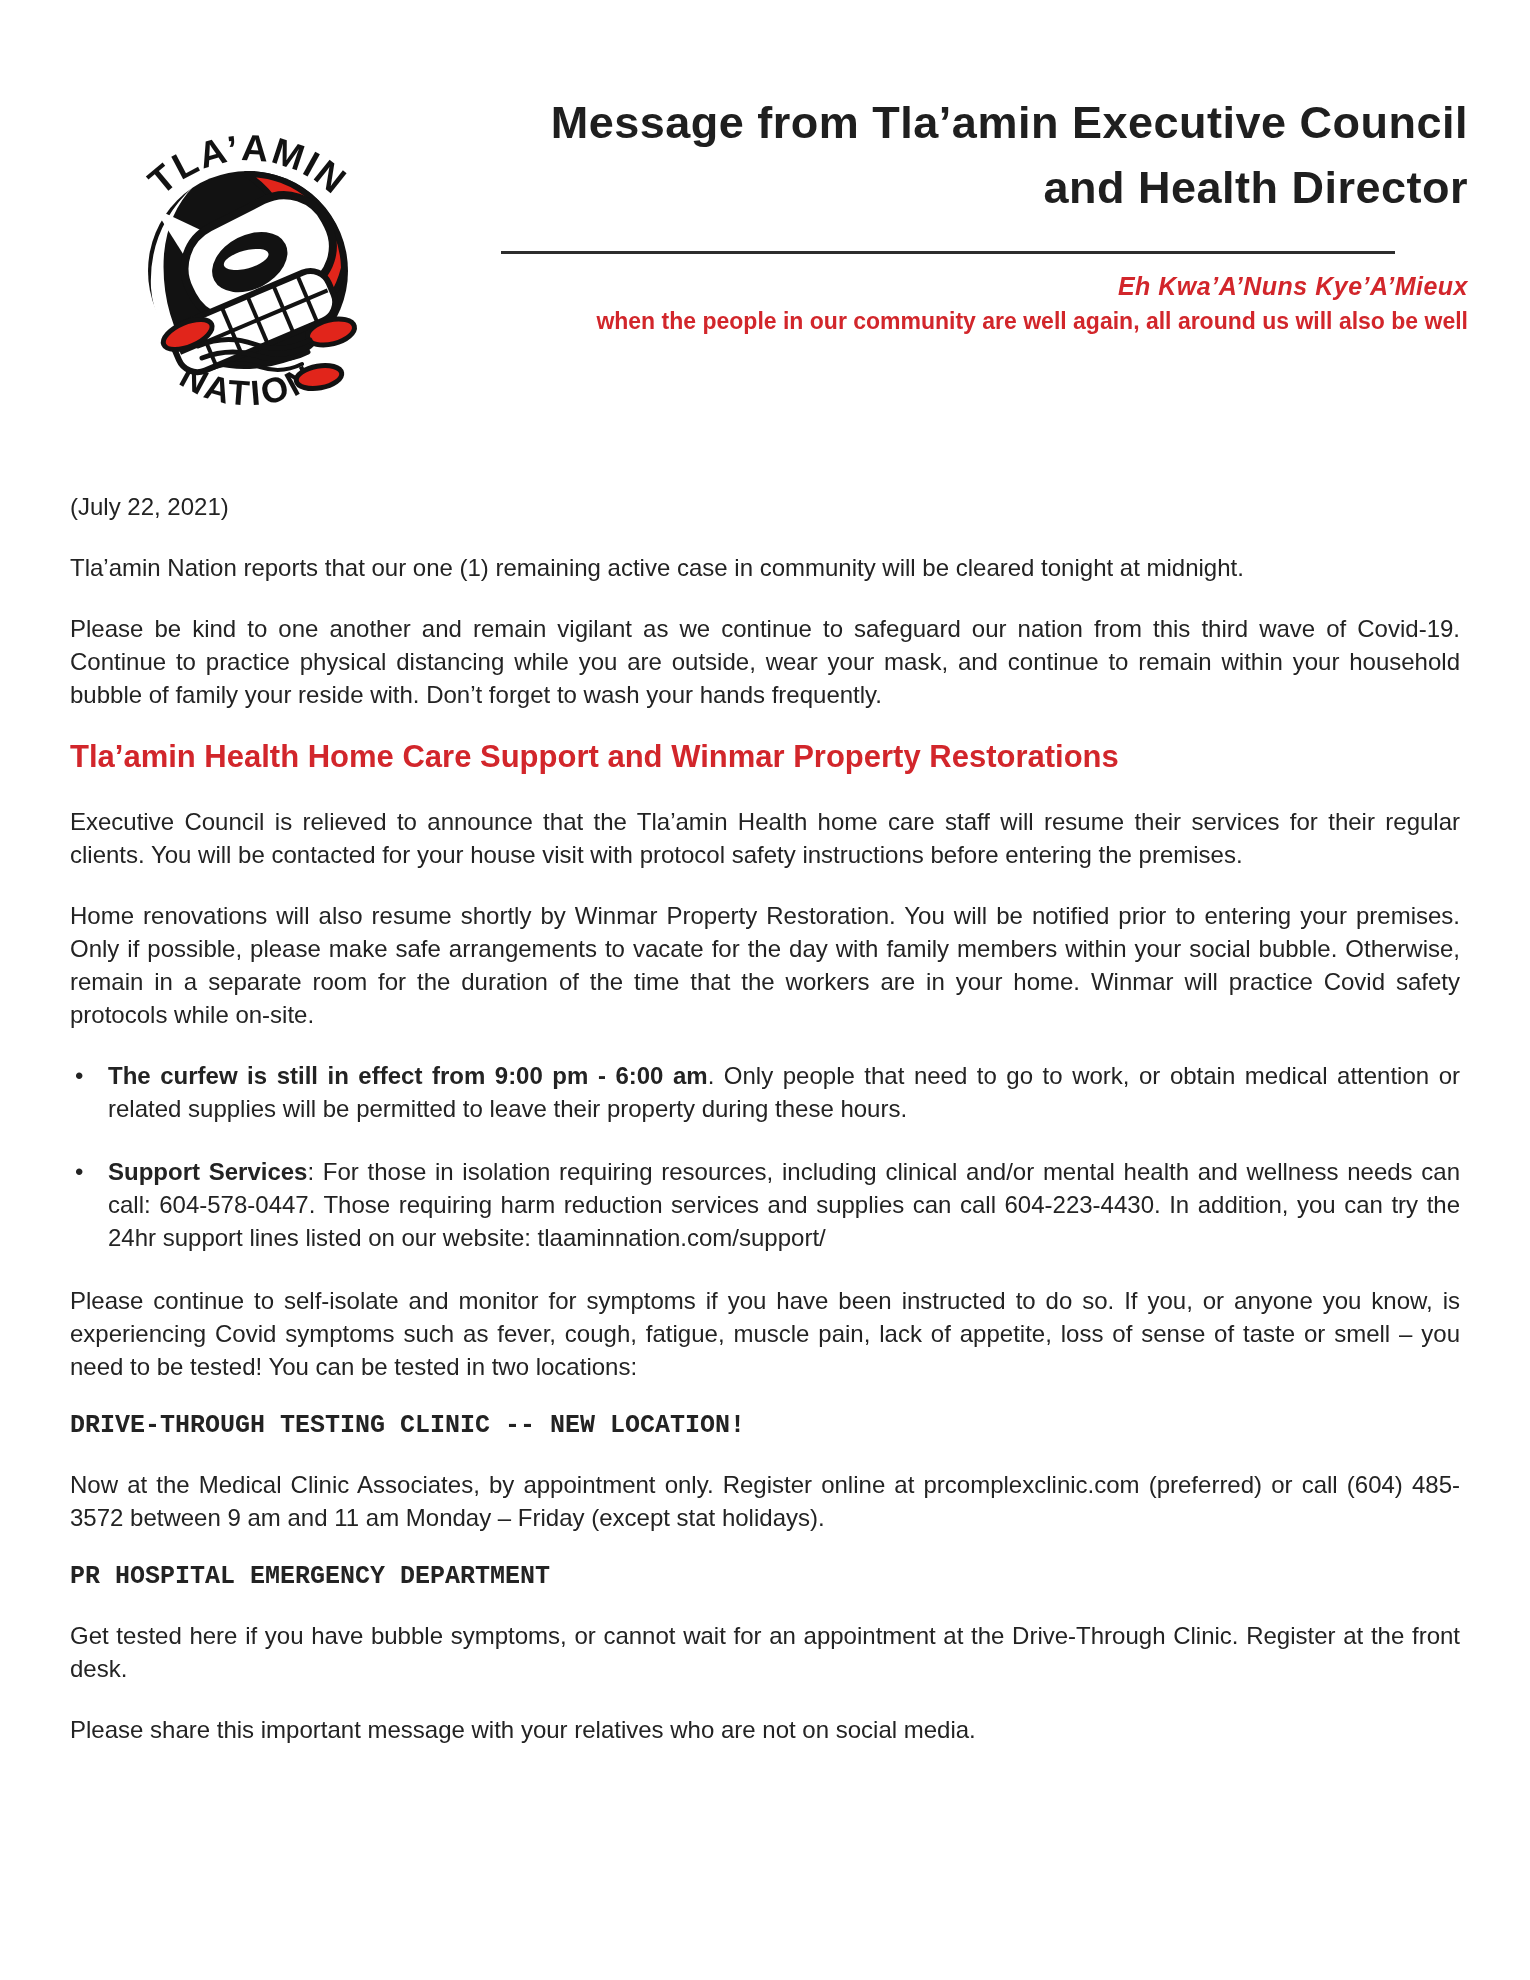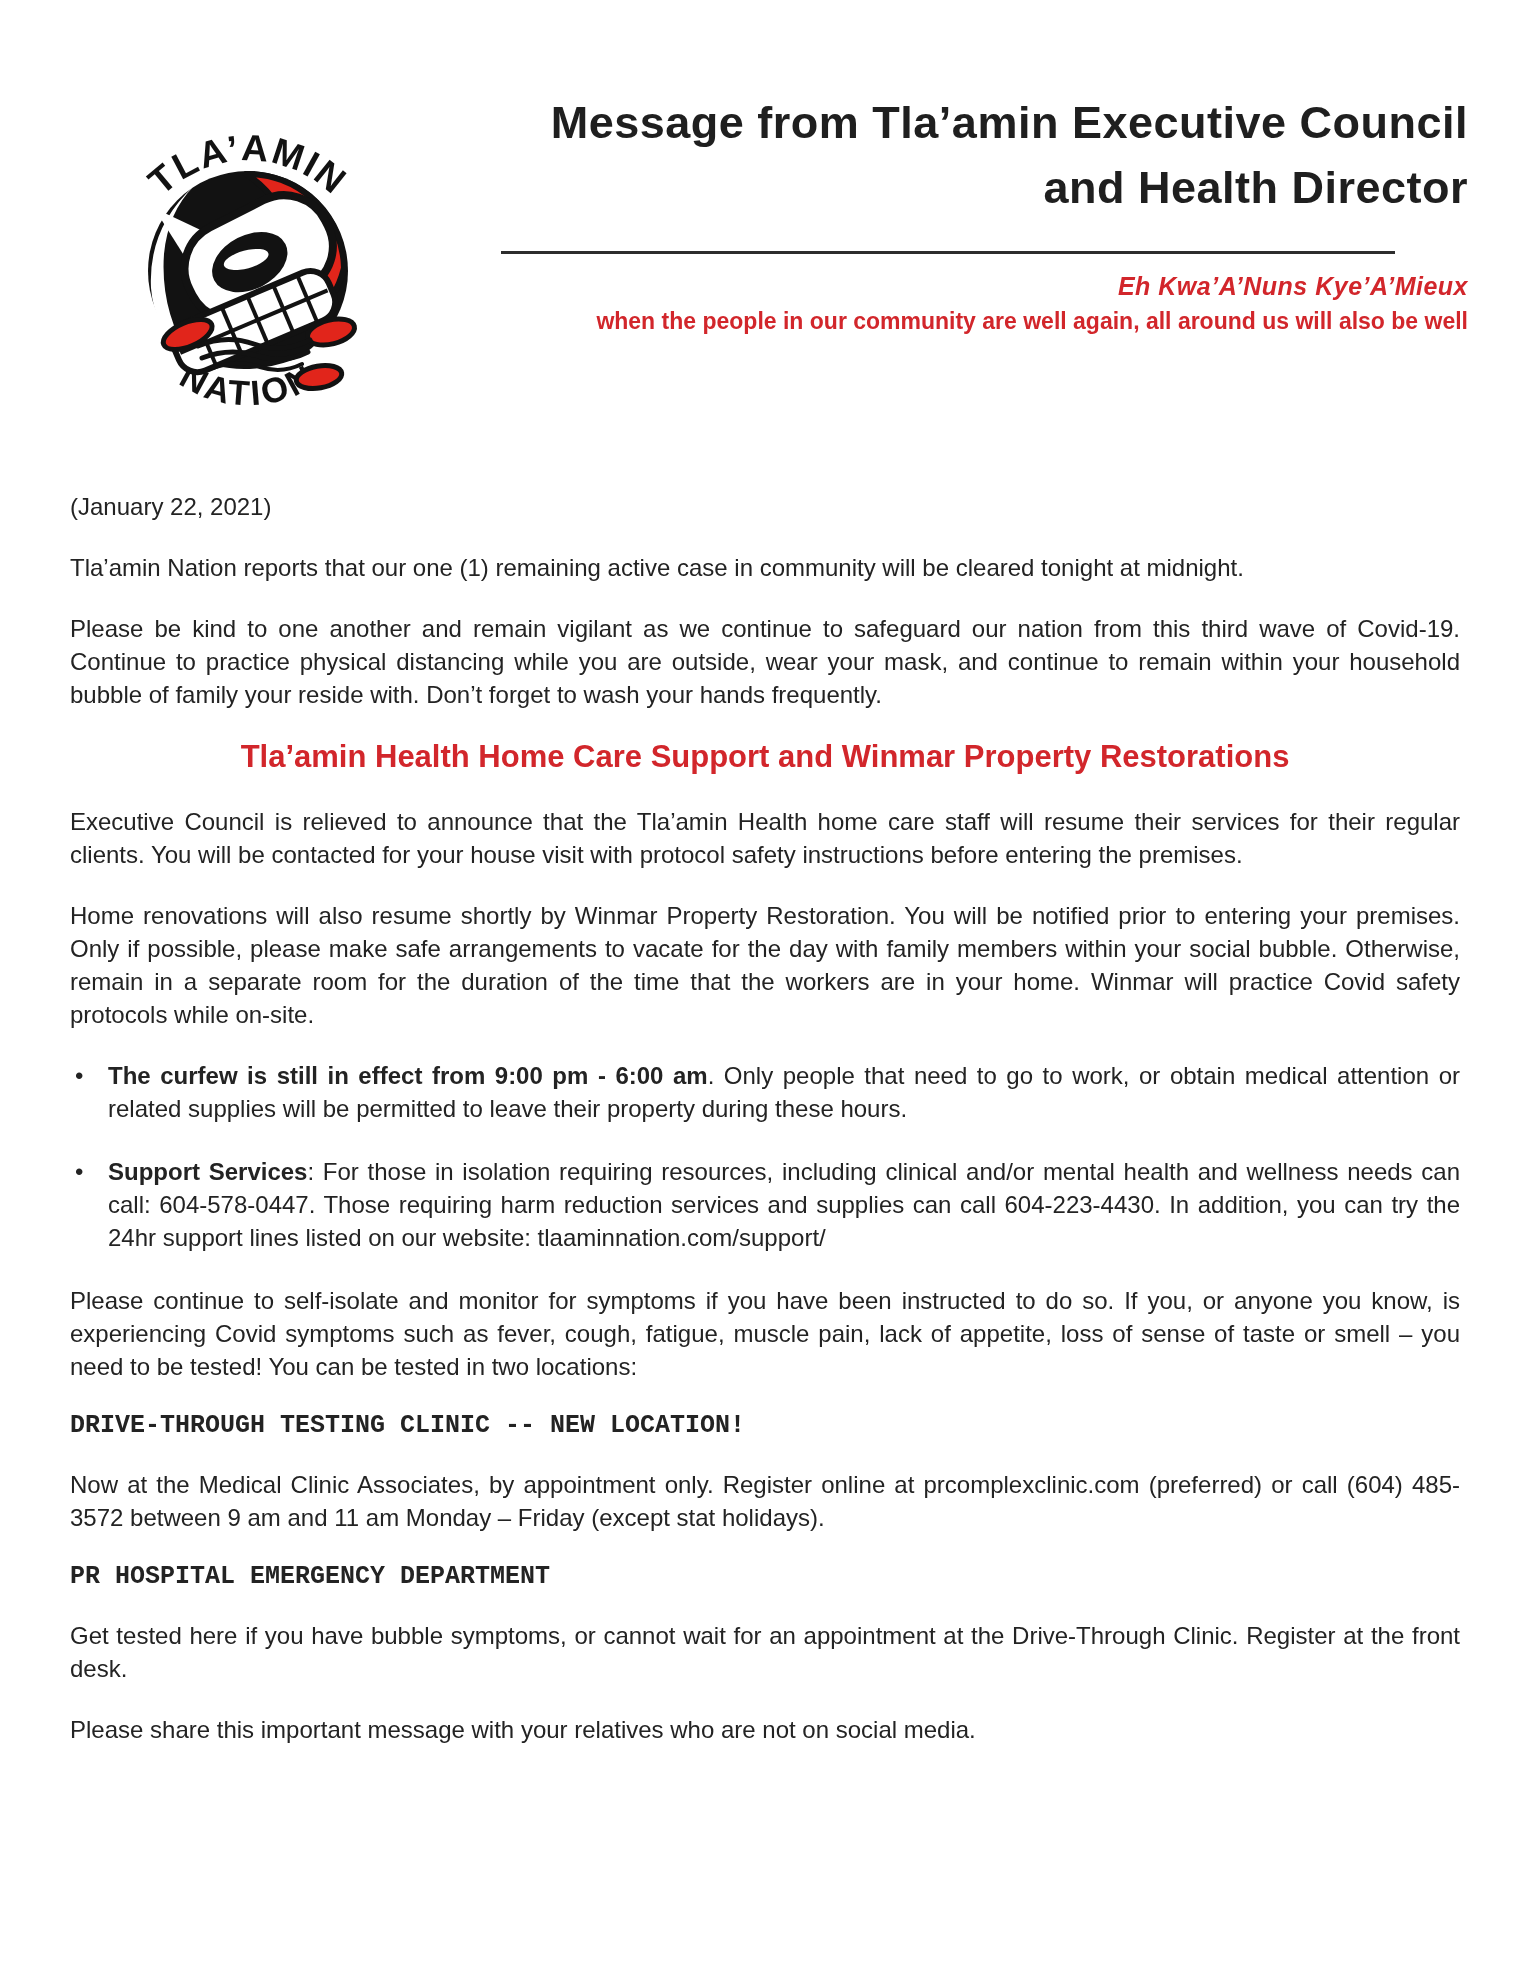--- a/index.html
+++ b/index.html
@@ -59,21 +59,20 @@
     font-size: 24px;
     line-height: 33px;
     margin-bottom: 28px;
     text-align: justify;
   }
   .red-heading {
     font-size: 31px;
     font-weight: bold;
     color: #d2262b;
     margin: 6px 0 30px 0;
-    text-align: center;
   }
   .sub-heading {
     font-size: 25px;
     font-weight: bold;
     color: #232323;
     margin: 2px 0 28px 0;
     font-family: Liberation Mono, monospace;
   }
   ul.bullets { list-style: none; margin: 4px 0 0 0; padding: 0 0 0 38px; }
   ul.bullets li {
@@ -160,21 +159,21 @@
       </h1>
       <div class="title-rule"></div>
       <div class="motto">Eh Kwa’A’Nuns Kye’A’Mieux</div>
       <div class="motto-sub">when the people in our community are well again, all around us will also be well</div>
     </div>
 
   </header>
 
   <main class="content">
 
-    <p>(January 22, 2021)</p>
+    <p>(July 22, 2021)</p>
 
     <p>Tla’amin Nation reports that our one (1) remaining active case in community will be cleared tonight at midnight.</p>
 
     <p>Please be kind to one another and remain vigilant as we continue to safeguard our nation from this third wave of Covid-19. Continue to practice physical distancing while you are outside, wear your mask, and continue to remain within your household bubble of family your reside with. Don’t forget to wash your hands frequently.</p>
 
     <h2 class="red-heading">Tla’amin Health Home Care Support and Winmar Property Restorations</h2>
 
     <p>Executive Council is relieved to announce that the Tla’amin Health home care staff will resume their services for their regular clients. You will be contacted for your house visit with protocol safety instructions before entering the premises.</p>
 
     <p>Home renovations will also resume shortly by Winmar Property Restoration. You will be notified prior to entering your premises. Only if possible, please make safe arrangements to vacate for the day with family members within your social bubble. Otherwise, remain in a separate room for the duration of the time that the workers are in your home. Winmar will practice Covid safety protocols while on-site.</p>

